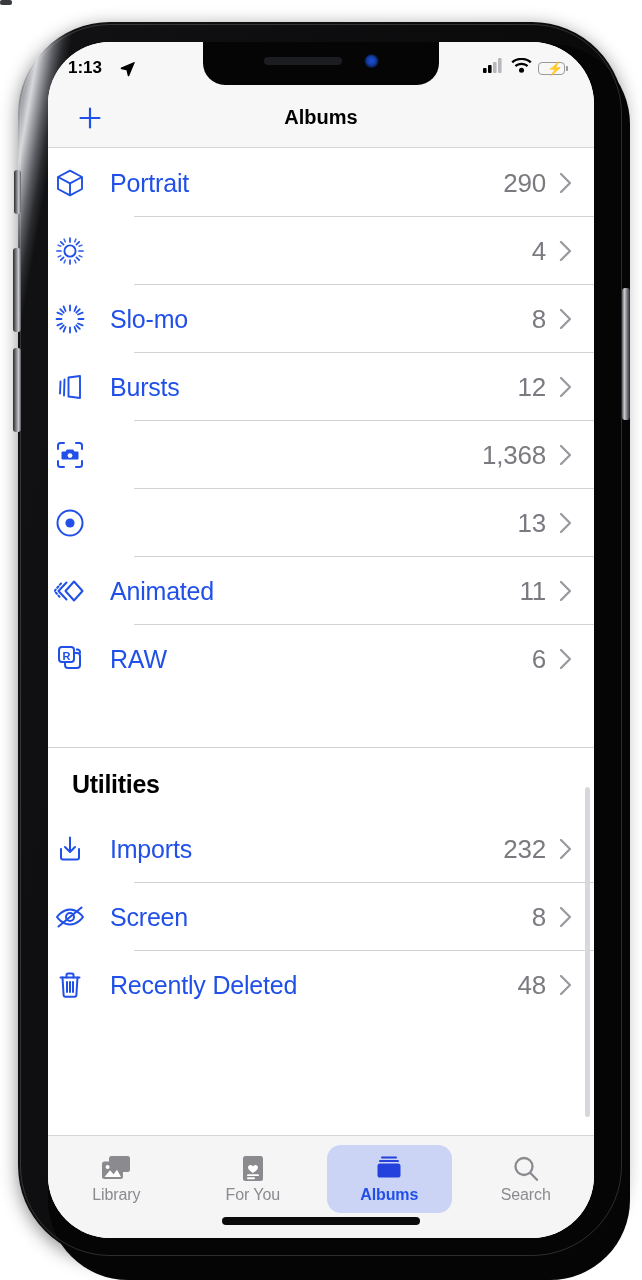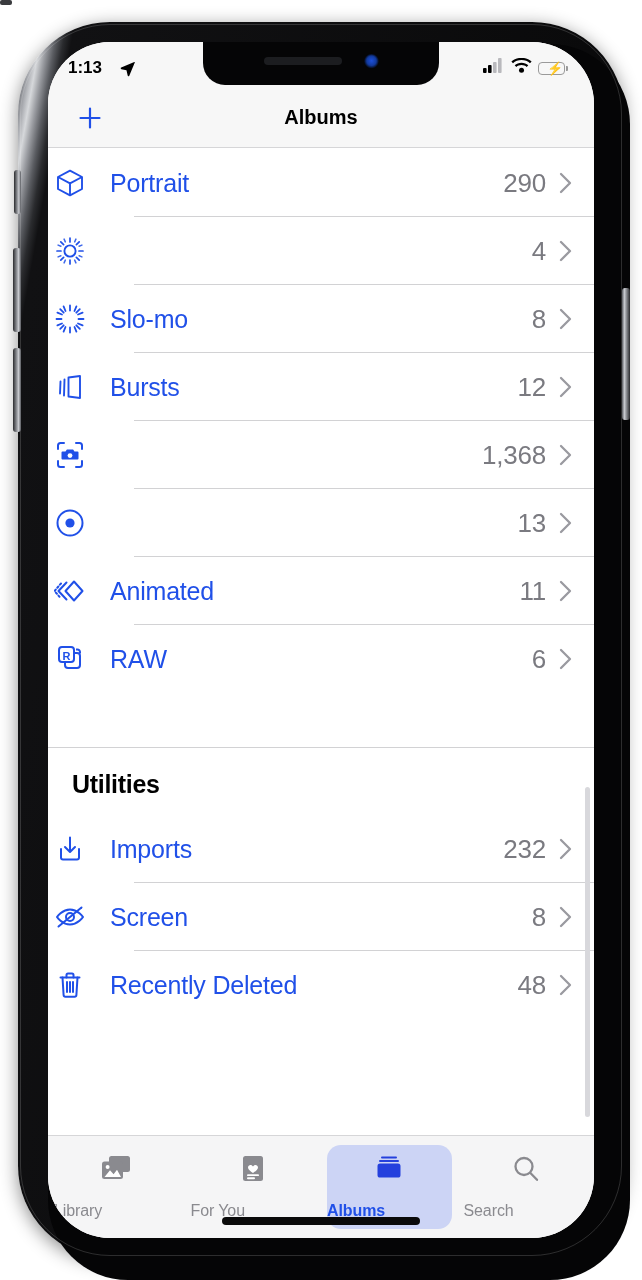--- a/index.html
+++ b/index.html
@@ -276,21 +276,22 @@
     border-top: 1px solid #d6d6d8;
     display: flex;
     align-items: flex-start;
     padding-top: 9px;
     z-index: 30;
   }
   .tab-item {
     flex: 1;
     display: flex;
     flex-direction: column;
-    gap: 16px;
+    align-items: center;
+    gap: 0;
     padding: 7px 0 9px;
     margin: 0 6px;
     border-radius: 14px;
     cursor: pointer;
     color: #8a8a8f;
   }
   .tab-item.selected {
     background: #ccd4f5;
     color: #2050e8;
   }

